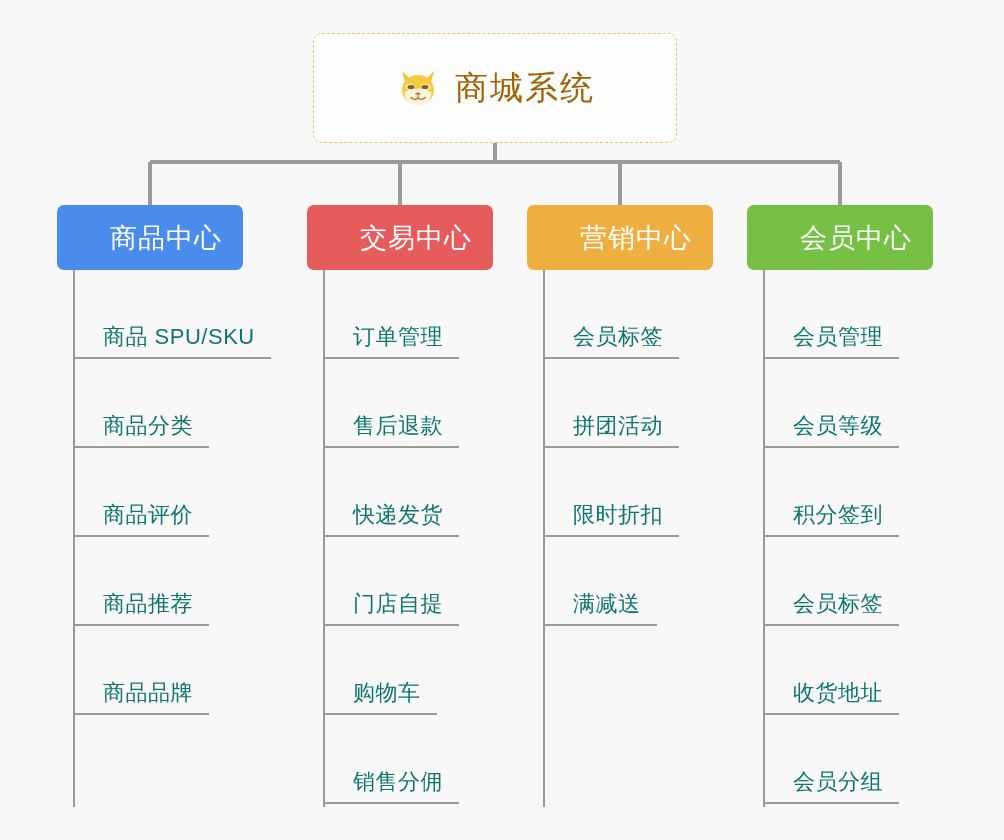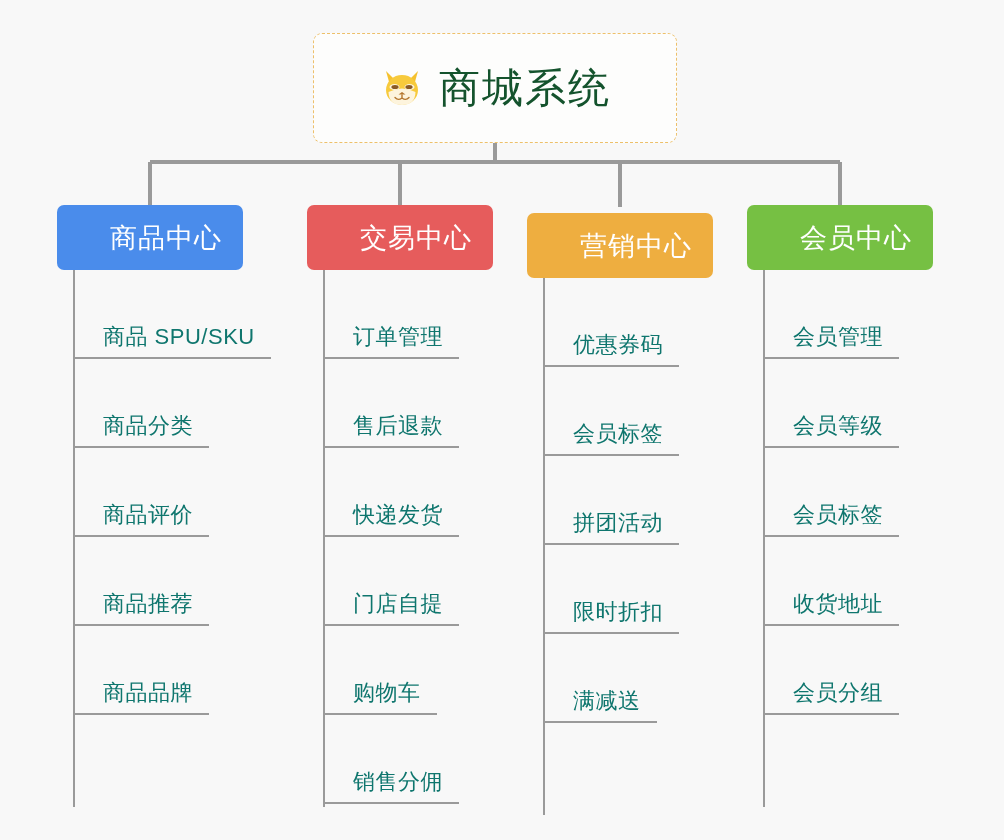--- a/index.html
+++ b/index.html
@@ -49,35 +49,35 @@
   }
   .root-emoji {
     font-size: 40px;
     line-height: 1;
     display: block;
     width: 46px;
     height: 46px;
   }
   .root-emoji svg { display: block; }
   .root-title {
-    font-size: 41px;
-    color: #14532d;
+    font-size: 33px;
+    color: #a16207;
     letter-spacing: 2px;
     white-space: nowrap;
   }
 
   
   .column {
     position: absolute;
     top: 205px;
     width: 190px;
   }
   .col-0 { left: 57px; }
   .col-1 { left: 307px; }
-  .col-2 { left: 527px; margin-top: 8px; }
+  .col-2 { left: 527px; }
   .col-3 { left: 747px; }
 
   .cat-header {
     width: 186px;
     height: 65px;
     box-sizing: border-box;
     border-radius: 7px;
     display: flex;
     align-items: center;
     justify-content: center;
@@ -205,23 +205,20 @@
     </div>
   </div>
 
   <div class="column col-2">
     <div class="cat-header" style="background:#eeae40">
       <span>营销中心</span>
     </div>
     <div class="leaf-stack">
       <div class="leaf-spine" style="height:537px"></div>
       <div class="leaf-item">
-          <span class="leaf-label">优惠券码</span>
-        </div>
-      <div class="leaf-item">
           <span class="leaf-label">会员标签</span>
         </div>
       <div class="leaf-item">
           <span class="leaf-label">拼团活动</span>
         </div>
       <div class="leaf-item">
           <span class="leaf-label">限时折扣</span>
         </div>
       <div class="leaf-item">
           <span class="leaf-label">满减送</span>
@@ -235,20 +232,23 @@
     </div>
     <div class="leaf-stack">
       <div class="leaf-spine" style="height:537px"></div>
       <div class="leaf-item">
           <span class="leaf-label">会员管理</span>
         </div>
       <div class="leaf-item">
           <span class="leaf-label">会员等级</span>
         </div>
       <div class="leaf-item">
+          <span class="leaf-label">积分签到</span>
+        </div>
+      <div class="leaf-item">
           <span class="leaf-label">会员标签</span>
         </div>
       <div class="leaf-item">
           <span class="leaf-label">收货地址</span>
         </div>
       <div class="leaf-item">
           <span class="leaf-label">会员分组</span>
         </div>
     </div>
   </div>

